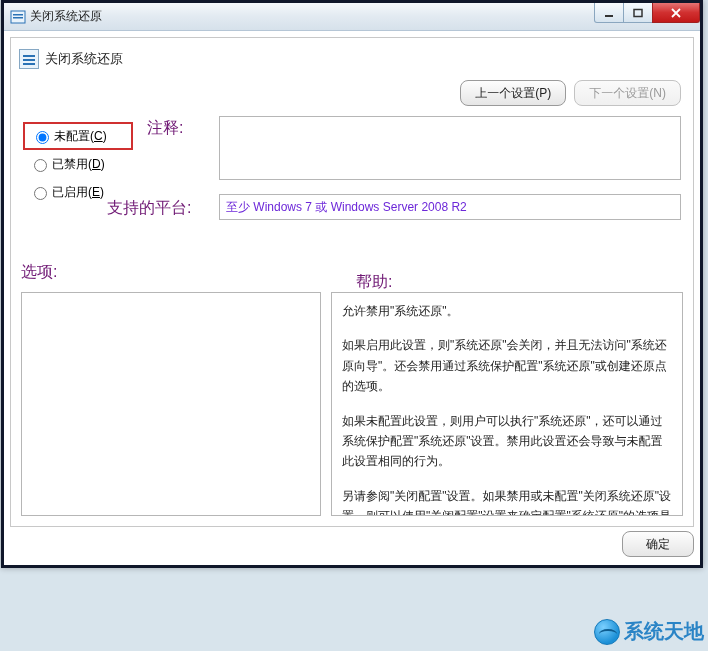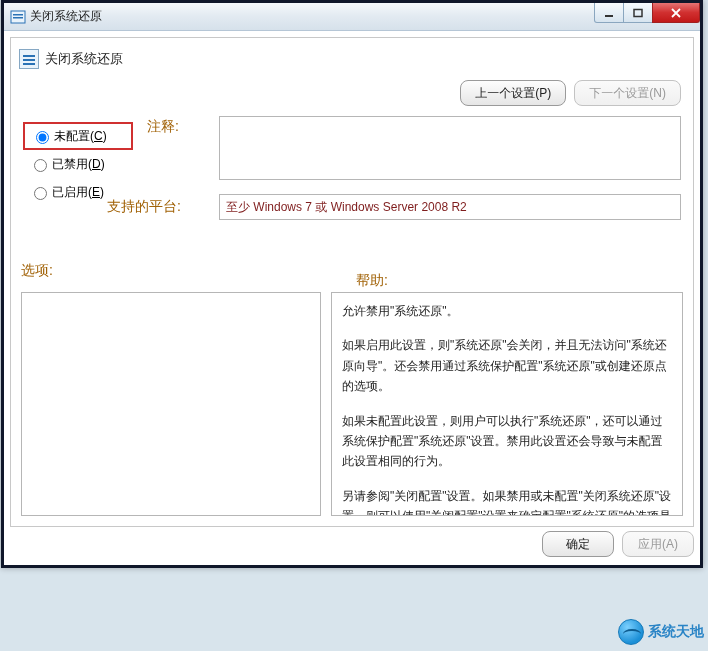--- a/index.html
+++ b/index.html
@@ -85,30 +85,30 @@
     cursor: pointer;
   }
   .btn.disabled { color: #9a9a9a; border-color: #c3c3c3; background: linear-gradient(to bottom,#fafafa,#f0f0f0); cursor: default; }
   .radios {
     position: absolute; left: 12px; top: 60px; width: 110px; margin-top: 24px;
   }
   .radio-row { display: flex; align-items: center; height: 28px; padding-left: 6px; font-size: 12px; }
   .radio-row input { margin-right: 5px; }
   .radio-row.highlight { border: 2px solid #d03030; }
   .radio-row span u { text-decoration: underline; }
-  .lbl { position: absolute; font-size: 14px; color: #a16207; }
+  .lbl { position: absolute; font-size: 16px; color: #701a75; }
   .lbl.comment { left: 136px; top: 80px; }
   .comment-box {
     position: absolute; left: 208px; top: 78px; width: 462px; height: 64px;
     border: 1px solid #b6b6b6; background: #fff; resize: none; font-family: inherit; font-size: 12px;
   }
   .lbl.platform { left: 96px; top: 160px; }
   .platform-box {
     position: absolute; left: 208px; top: 156px; width: 462px; height: 26px;
-    border: 1px solid #b6b6b6; background: #fff; padding: 4px 6px; font-size: 12px; color: #7f1d1d;
+    border: 1px solid #b6b6b6; background: #fff; padding: 4px 6px; font-size: 12px; color: #6d28d9;
   }
   .lbl.options { left: 10px; top: 224px; }
   .lbl.help { left: 326px; top: 234px; margin-left: 19px; }
   .options-box {
     position: absolute; left: 10px; top: 254px; width: 300px; bottom: 10px;
     border: 1px solid #b6b6b6; background: #fff;
   }
   .help-box {
     position: absolute; left: 320px; top: 254px; right: 10px; bottom: 10px;
     border: 1px solid #b6b6b6; background: #fff;
@@ -117,21 +117,21 @@
   }
   .help-box p { margin: 0 0 14px 0; }
   .footer {
     position: absolute; left: 6px; right: 6px; bottom: 6px; height: 30px;
     display: flex; justify-content: flex-end; align-items: center; gap: 8px;
   }
   .footer .btn { min-width: 72px; }
   .watermark {
     position: absolute; right: 4px; bottom: 6px;
     display: flex; align-items: center; gap: 4px;
-    font-size: 14px; font-weight: bold; color: #2a84c6;
+    font-size: 20px; font-weight: bold; color: #2a84c6;
     pointer-events: none;
   }
   .watermark .globe {
     width: 26px; height: 26px; border-radius: 50%;
     background: radial-gradient(circle at 35% 30%, #7bd0ff, #1b8fd6 70%);
     position: relative; border: 1px solid #1378b9;
   }
   .watermark .globe::after {
     content:""; position:absolute; left:4px; top:9px; width:18px; height:8px;
     border-top:2px solid #0d5c90; border-radius: 50%;
@@ -221,23 +221,20 @@
       <p>如果未配置此设置，则用户可以执行"系统还原"，还可以通过系统保护配置"系统还原"设置。禁用此设置还会导致与未配置此设置相同的行为。</p>
       <p>另请参阅"关闭配置"设置。如果禁用或未配置"关闭系统还原"设置，则可以使用"关闭配置"设置来确定配置"系统还原"的选项是否可用。</p>
     </div>
 
   </div>
 
   <div class="footer">
     <div class="btn">
         <span>确定</span>
       </div>
-    <div class="btn disabled">
-        <span>应用(A)</span>
-      </div>
   </div>
 
 </div>
 
 <div class="watermark">
   <span class="globe"></span>
   <span>系统天地</span>
 </div>
 
 </body></html>

